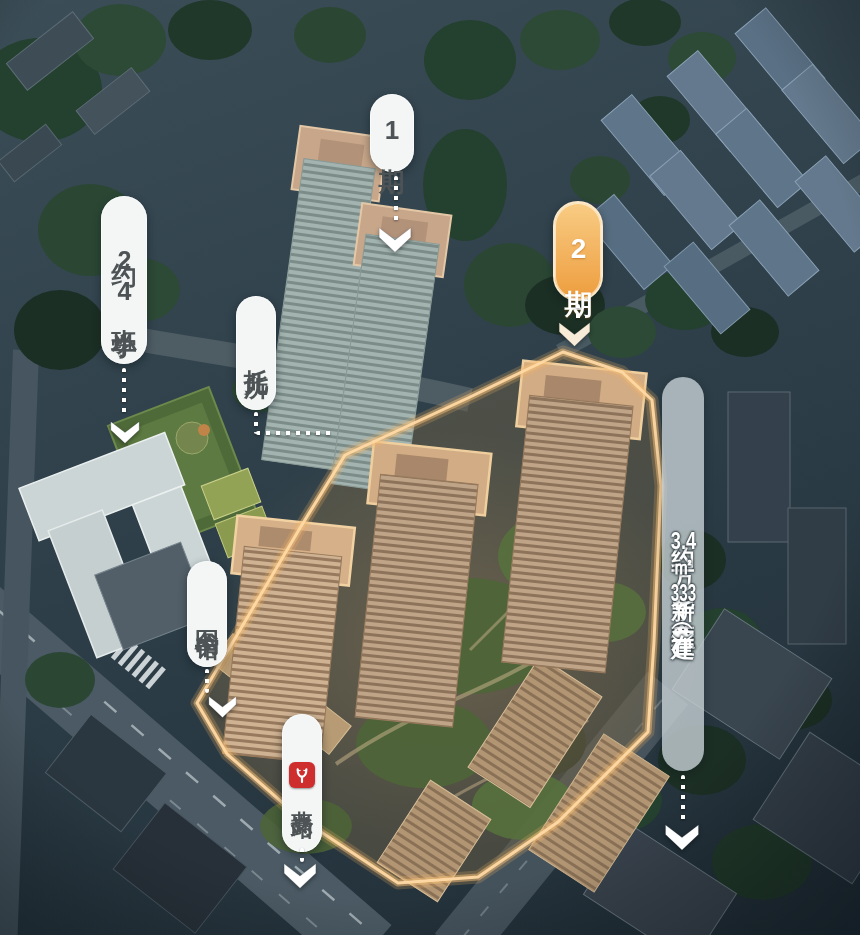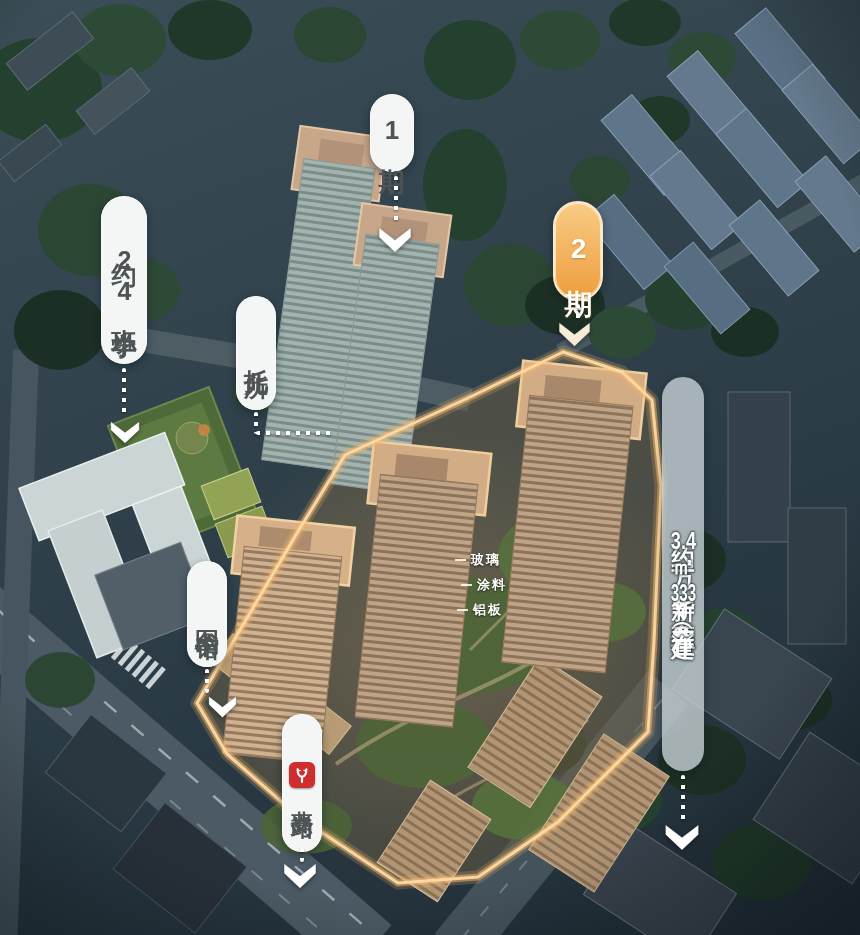--- a/index.html
+++ b/index.html
@@ -294,28 +294,14 @@
         <path d="M23,7 C22,9 20,9.5 19,8.6" fill="none" stroke="#fff" stroke-width="2" stroke-linecap="round"></path>
       </svg>
     </span>
     <span class="vtext">燕岗站</span>
   </div>
   <div class="dots-v" style="left:300px;top:848px;height:14px;"></div>
   <svg class="chev" style="left:281px;top:862px;color:#fff;" width="38" height="28" viewBox="0 0 40 30">
       <path d="M3,2 L20,15 L37,2 L37,12 L20,28 L3,12 Z"></path>
     </svg>
 
-  <div class="materials" style="left:455px;top:551px;">
-    <div class="mat-row">
-      <span class="mat-dash"></span>
-      <span class="txt">玻璃</span>
-    </div>
-    <div class="mat-row" style="margin-left:6px;">
-      <span class="mat-dash"></span>
-      <span class="txt">涂料</span>
-    </div>
-    <div class="mat-row" style="margin-left:2px;">
-      <span class="mat-dash"></span>
-      <span class="txt">铝板</span>
-    </div>
-  </div>
 
 </div>
 
 </body></html>

